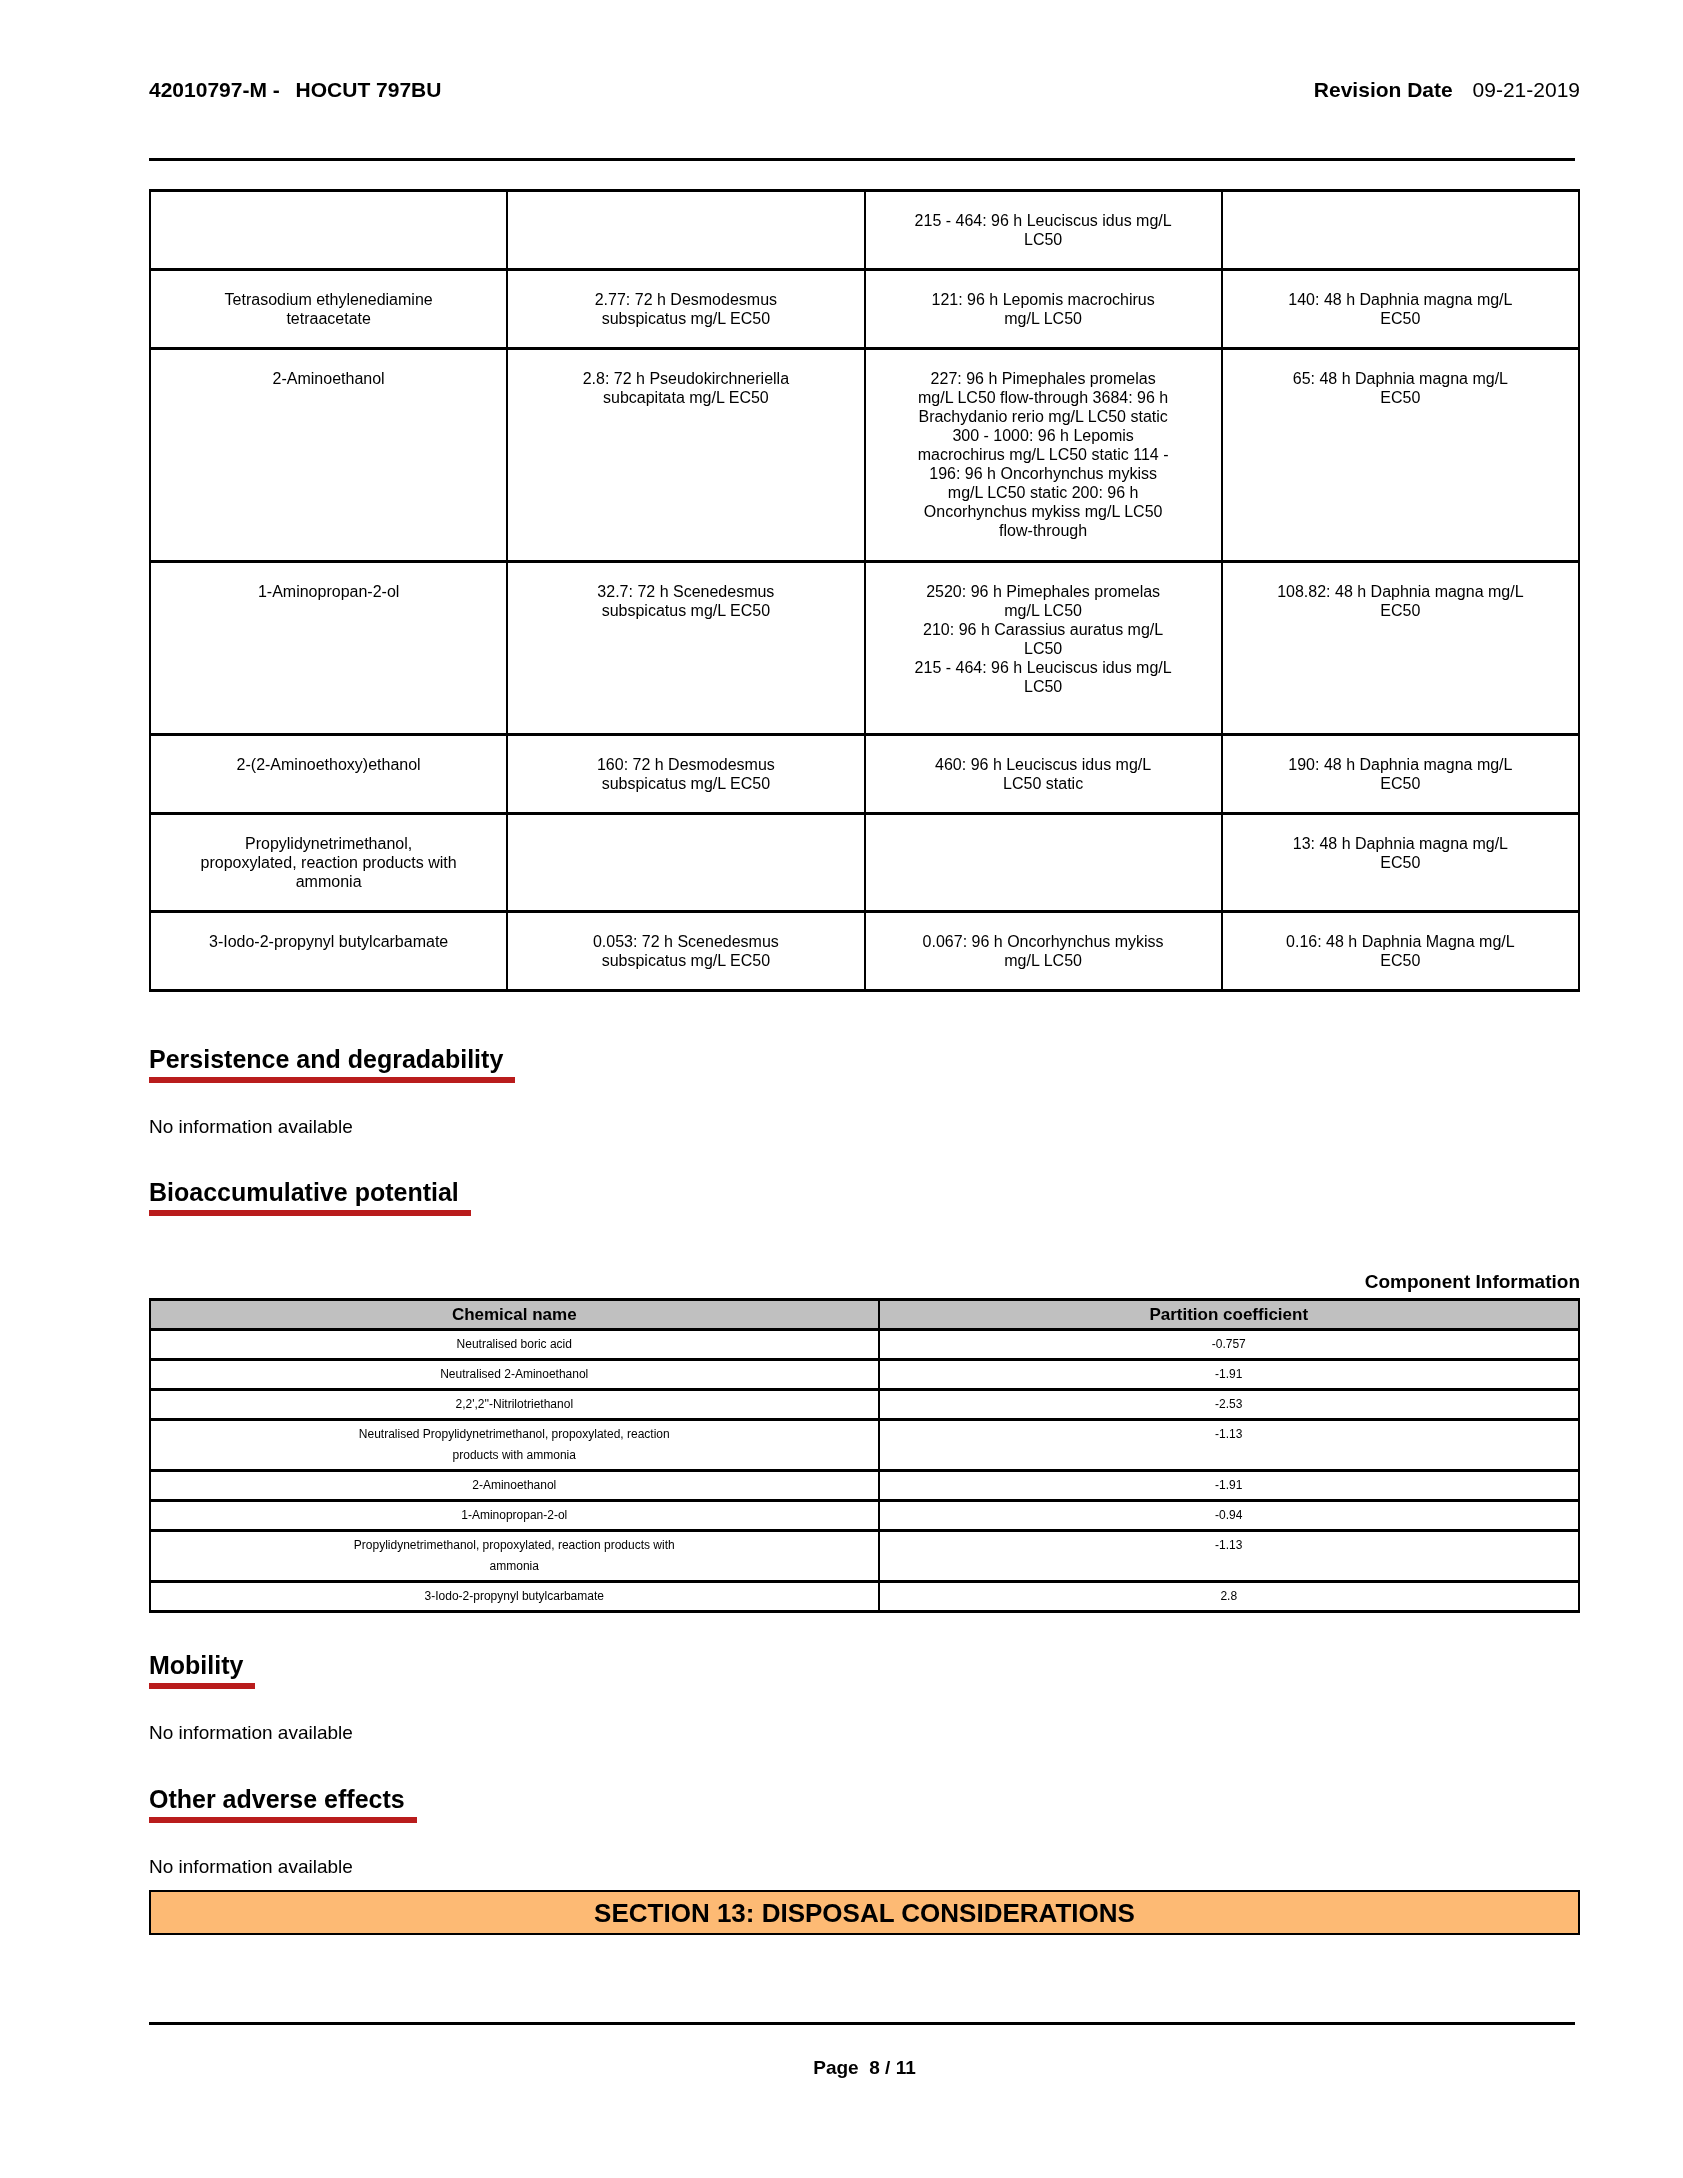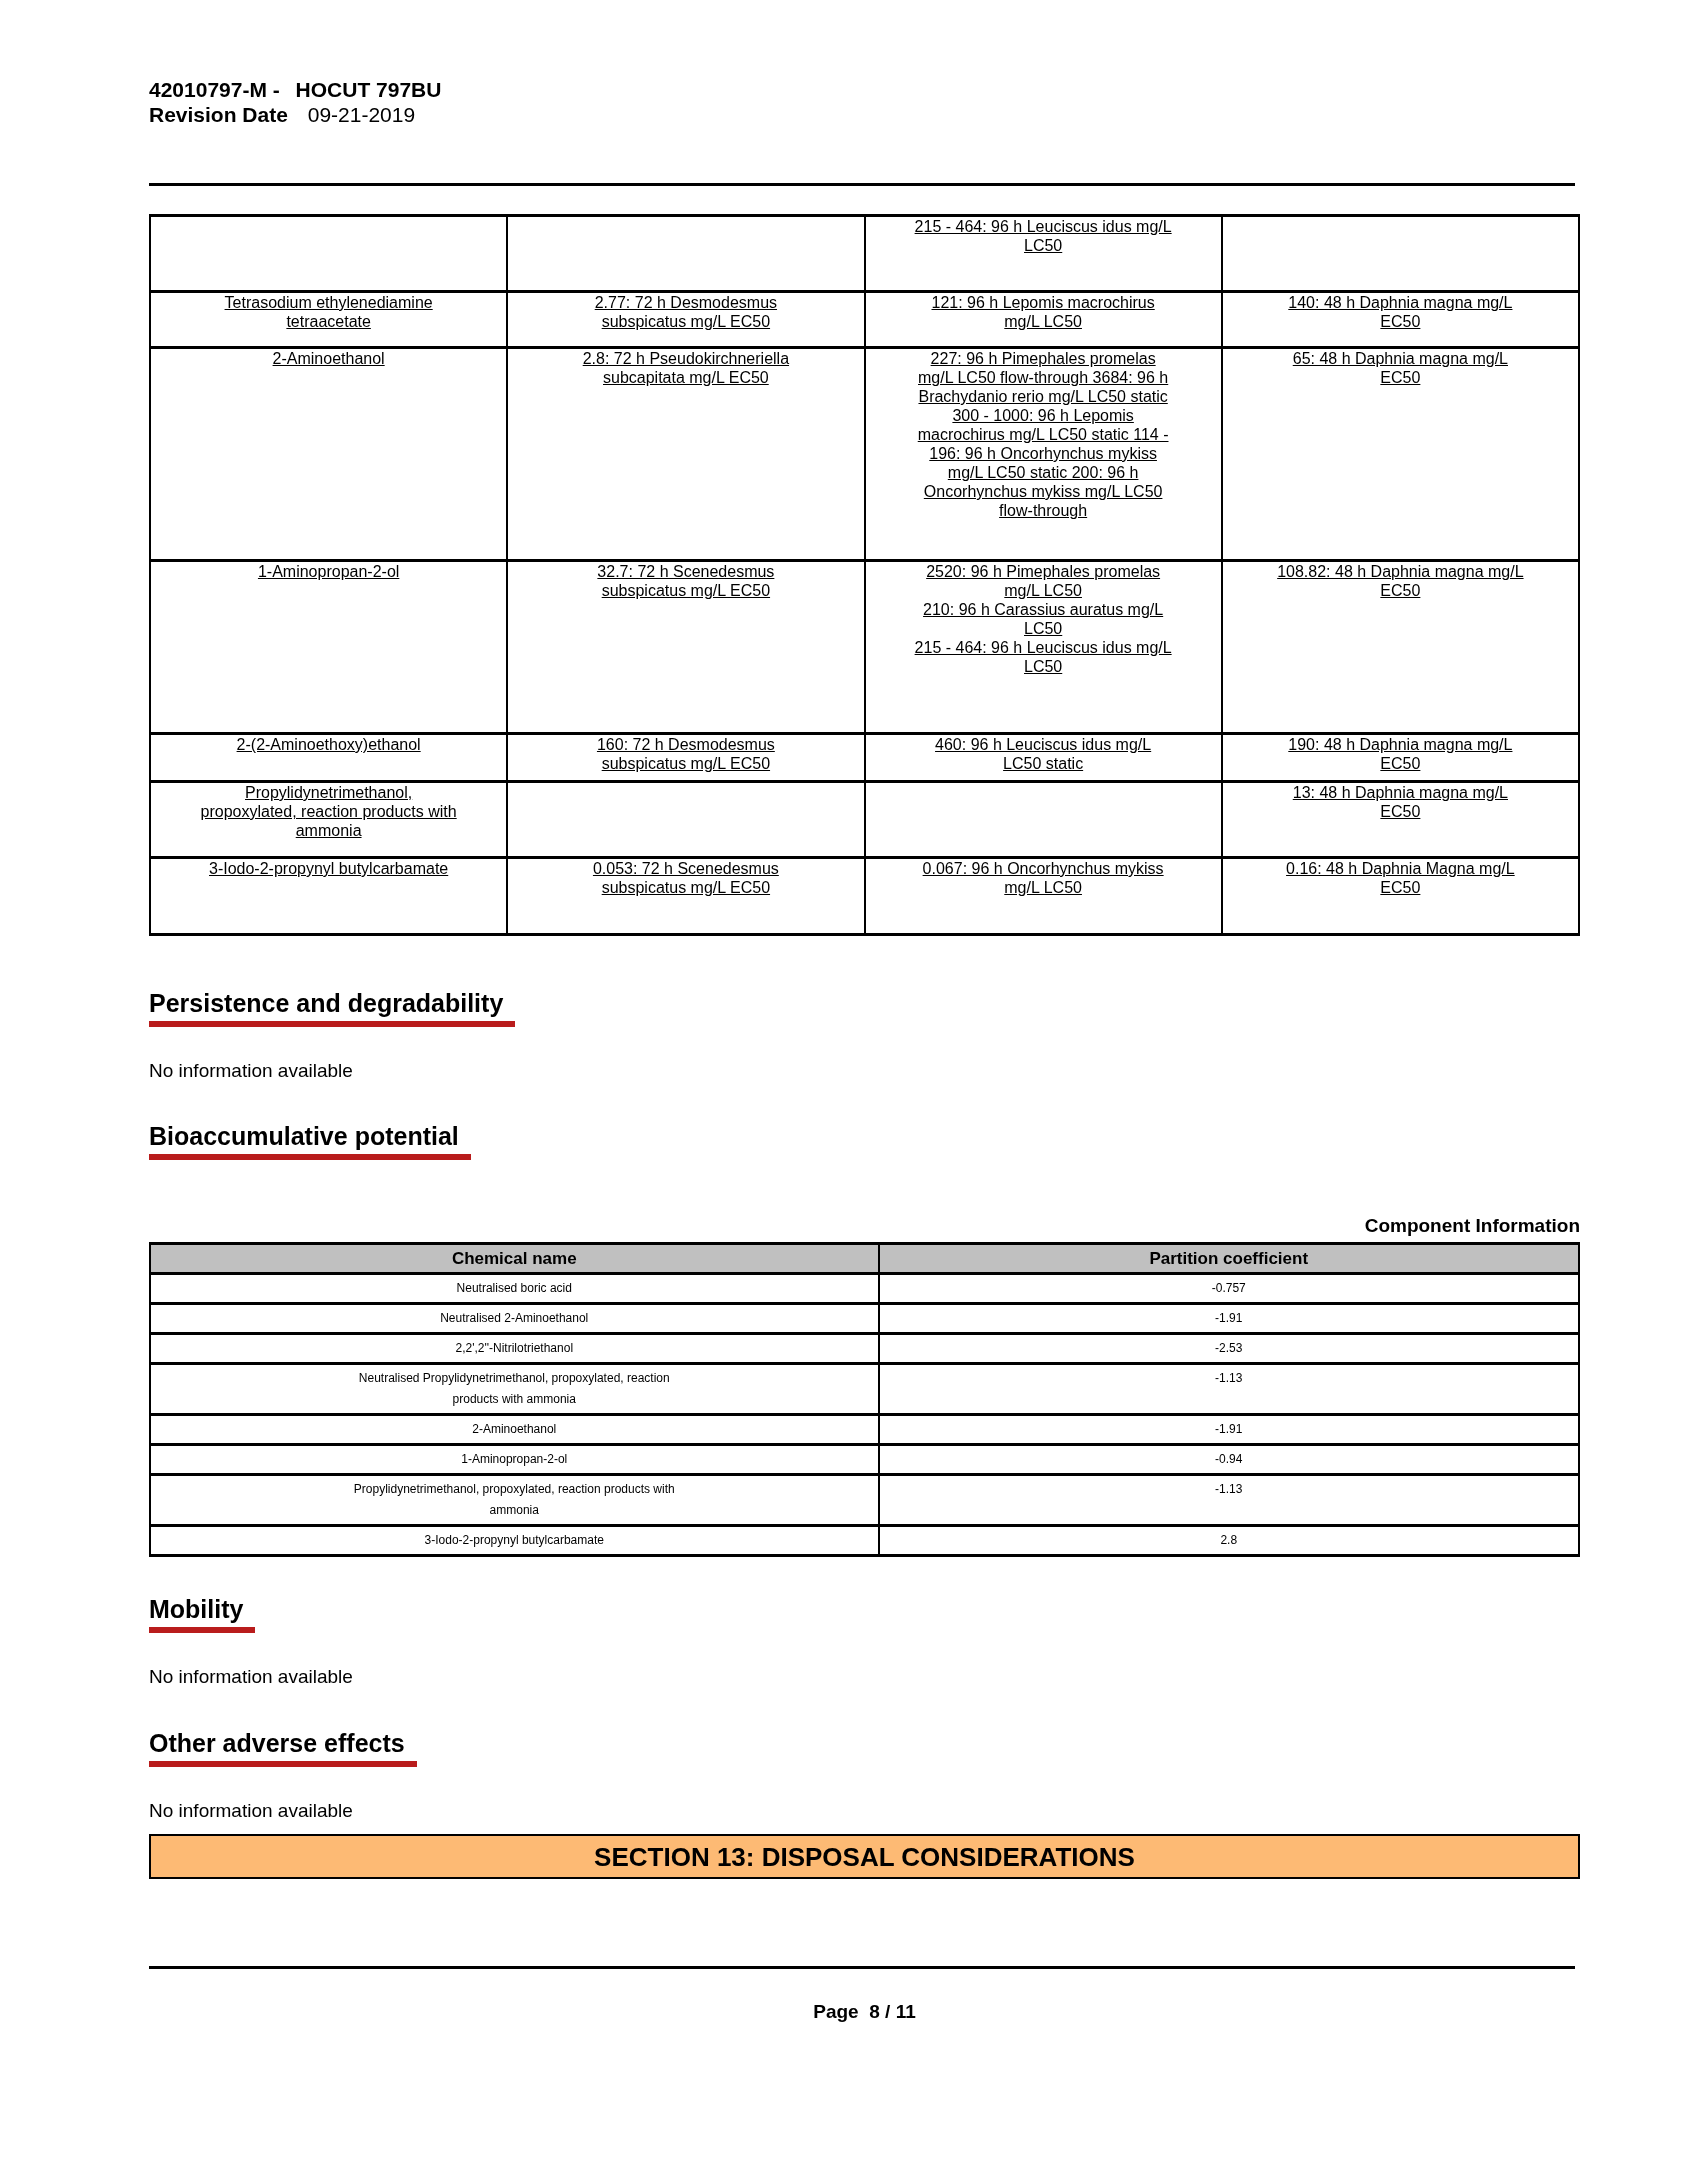--- a/index.html
+++ b/index.html
@@ -16,21 +16,20 @@
   }
 
   
   .doc-header {
     margin-top: 77px;
     display: flex;
     justify-content: space-between;
     align-items: baseline;
     font-size: 21px;
     line-height: 25px;
-    flex-direction: column;
   }
   .doc-header .left { font-weight: bold; }
   .doc-header .left .prod { margin-left: 10px; }
   .doc-header .right .lbl { font-weight: bold; }
   .doc-header .right .val { font-weight: normal; margin-left: 14px; }
 
   .rule {
     border: none;
     border-top: 3px solid #000;
     margin: 0;
@@ -42,24 +41,23 @@
   table { border-collapse: collapse; width: 100%; table-layout: fixed; }
   .ecotox { margin-top: 28px; }
   .ecotox td {
     border: 2px solid #000;
     border-top-width: 3px;
     border-bottom-width: 3px;
     vertical-align: top;
     text-align: center;
     font-size: 16px;
     line-height: 19px;
-    padding: 0 5px;
+    padding: 19px 5px;
     white-space: pre-line;
     overflow: hidden;
-    text-decoration: underline;
   }
   .ecotox tr.r1 { height: 76px; }
   .ecotox tr.r2 { height: 79px; }
   .ecotox tr.r3 { height: 56px; }
   .ecotox tr.r4 { height: 213px; }
   .ecotox tr.r5 { height: 173px; }
   .ecotox tr.r6 { height: 48px; }
   .ecotox tr.r7 { height: 76px; }
   .ecotox tr.r8 { height: 77px; }
 

